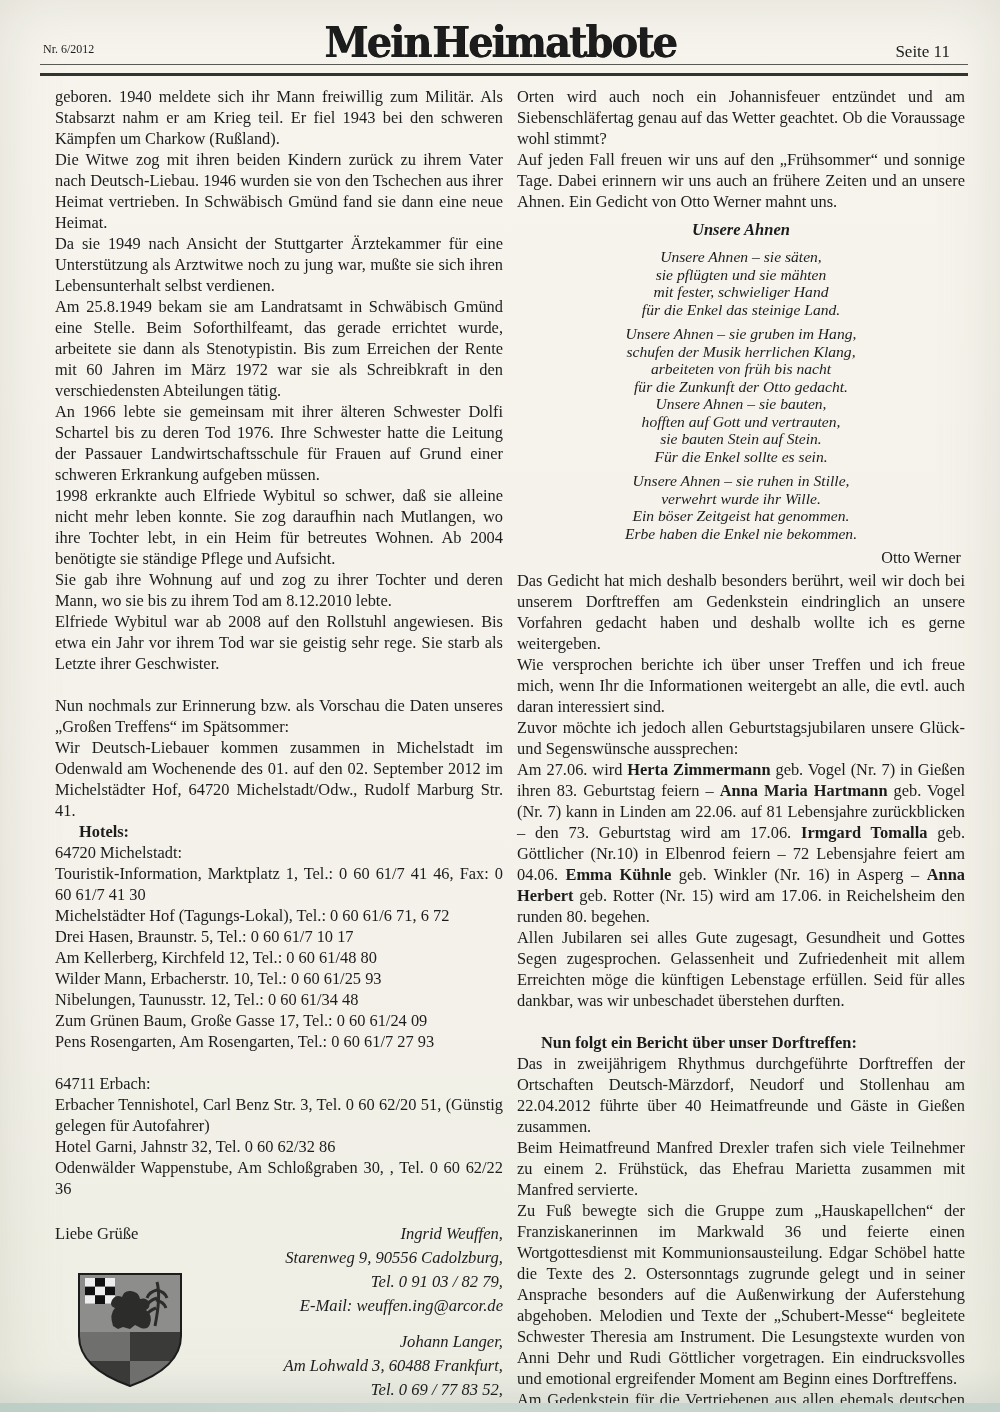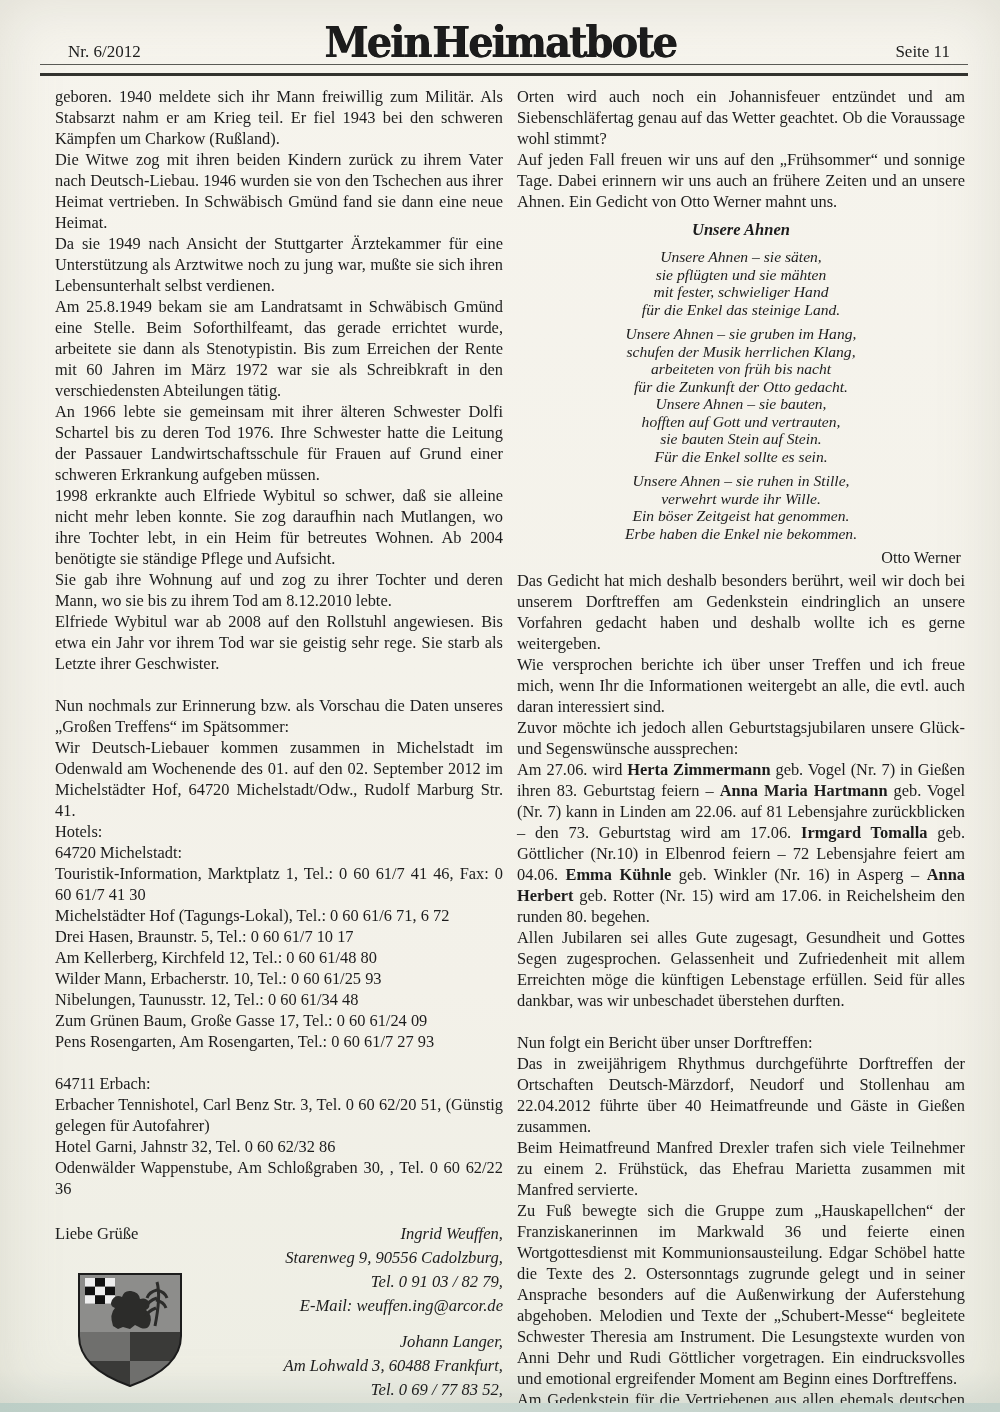--- a/index.html
+++ b/index.html
@@ -2,34 +2,34 @@
 <html lang="de"><head>
 <meta charset="utf-8">
 <style>
   html,body{margin:0;padding:0;background:#d8d8d2;}
   .page{
     position:relative;width:1000px;height:1412px;margin:0 auto;overflow:hidden;
     background:linear-gradient(180deg,#f6f4ed 0%,#f3f1e9 70%,#eeeee4 97%,#dfe4dc 100%);
     box-shadow:inset 0 0 60px rgba(160,160,140,.25);
     font-family:"Liberation Serif",serif;color:#1c1c1c;
   }
-  .issue{position:absolute;left:68px;top:42px;font-size:17px;}
+  .issue{position:absolute;left:43px;top:42px;font-size:12px;}
   .page-num{position:absolute;right:50px;top:42px;font-size:17px;}
   .masthead{position:absolute;left:0;top:18px;width:100%;text-align:center;}
   .masthead span{
     display:inline-block;font-family:"DejaVu Serif",serif;font-weight:700;
     font-size:40px;letter-spacing:-2px;word-spacing:-10px;transform:scaleY(1.05);
     text-shadow:.6px 0 0 #111;
   }
   .rule-thin{position:absolute;left:40px;right:32px;top:64px;border-top:1.5px solid #5a5a55;}
   .rule-thick{position:absolute;left:40px;right:32px;top:73px;border-top:3px solid #33332f;}
   .columns{position:absolute;top:86px;left:55px;right:34px;display:flex;gap:14px;}
   .col{width:448px;flex:0 0 448px;}
   .para{margin:0;font-size:16.4px;line-height:21px;text-align:justify;}
-  .bold{font-weight:normal;}
+  .bold{font-weight:bold;margin-left:24px;}
   .spacer{height:21px;}
   .greet-row{display:flex;justify-content:space-between;margin-top:2px;}
   .greeting{font-size:16.6px;line-height:24px;}
   .contacts{text-align:right;font-style:italic;font-size:16.6px;}
   .contact{margin-bottom:12px;}
   .contact .line{line-height:24px;text-align:right;}
   .coat{margin:22px 0 0 14px;display:block;}
   .poem{margin:8px 0 2px 0;text-align:center;font-style:italic;font-size:15.6px;}
   .poem-title{font-weight:bold;font-size:16.5px;line-height:20px;margin-bottom:8px;}
   .stanza{margin-bottom:7px;}

